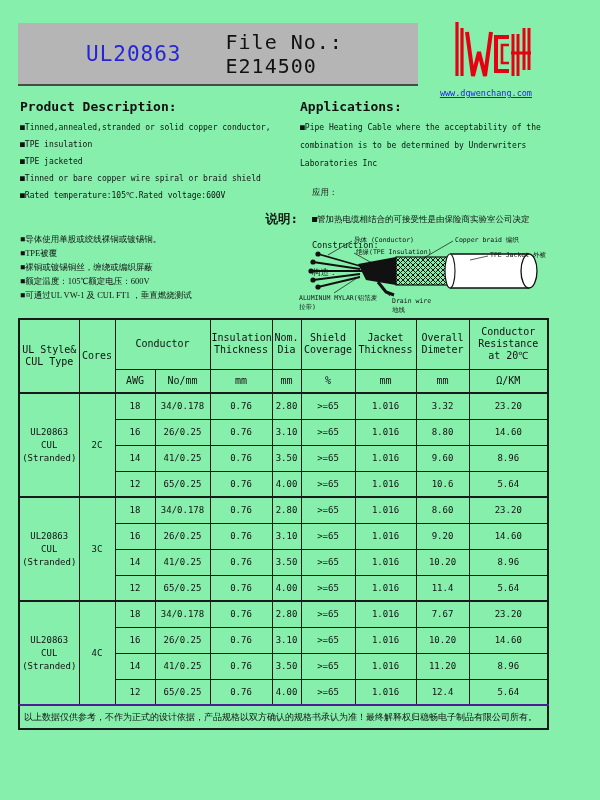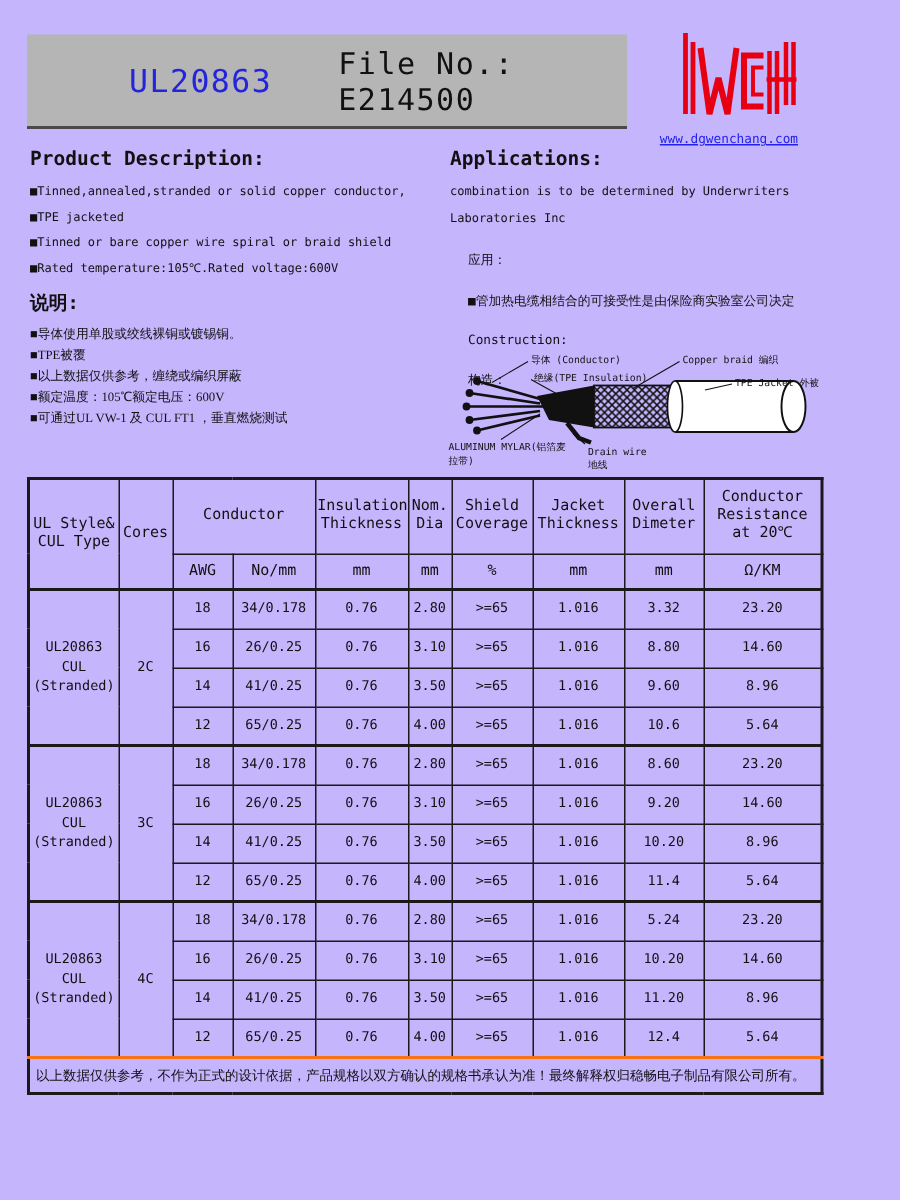--- a/index.html
+++ b/index.html
@@ -1,33 +1,33 @@
 <!DOCTYPE html>
 <html><head>
 <meta charset="utf-8">
 <style>
   * { box-sizing: border-box; }
   html,body { margin:0; padding:0; background:#fff; }
   body { width:600px; height:800px; font-family:"DejaVu Sans Mono","Liberation Mono",monospace; color:#111; }
-  .page { position:relative; width:600px; height:800px; background:#c4b5fd; overflow:hidden; }
+  .page { position:relative; width:600px; height:800px; background:#86efac; overflow:hidden; }
 
   
   .header-bar { position:absolute; left:18px; top:23px; width:400px; height:63px;
     background:#b5b5b5; border-bottom:2px solid #4a4a4a; display:flex; align-items:center; }
   .style-no { margin-left:68px; font-size:21px; color:#2424dd; letter-spacing:1px; }
   .file-no  { margin-left:44px; font-size:20px; color:#111; letter-spacing:1px; }
   .logo-box { position:absolute; left:452px; top:20px; width:80px; height:66px; }
   .website  { position:absolute; left:428px; top:88px; width:104px; text-align:right;
     font-size:8.5px; color:#2222ee; text-decoration:underline; cursor:pointer; }
 
   
   .col-left  { position:absolute; left:20px;  top:99px; width:278px; }
   .col-right { position:absolute; left:300px; top:99px; width:290px; }
   .sec-title { font-size:13px; font-weight:bold; margin:0 0 5px 0; }
-  .sec-title-cn { font-size:12.5px; font-weight:bold; margin:7px 0 4px 0; }
+  .sec-title-cn { font-size:12.5px; font-weight:bold; margin:7px 0 4px 0;text-align:right; }
   .blist { list-style:none; margin:0; padding:0; }
   .blist-en li { font-size:8px;   line-height:17px; white-space:nowrap; }
   .blist-cn li { font-size:8.5px; line-height:14px; white-space:nowrap;font-family:Liberation Serif, serif; }
   .app-line { margin:0; font-size:8px; line-height:18px; white-space:nowrap; }
   .cn-line  { margin:12px; font-size:8.5px; line-height:14.5px; white-space:nowrap; }
 
   
   .diagram { position:absolute; left:298px; top:230px; }
   .diagram text { font-size:6.5px; fill:#111; }
 
@@ -35,21 +35,21 @@
   table.spec { position:absolute; left:18px; top:318px; width:529px;
     border-collapse:collapse; table-layout:fixed; border:2px solid #1a1a1a; }
   .spec th, .spec td { border:1px solid #1a1a1a; text-align:center; vertical-align:middle;
     padding:0 1px; overflow:hidden; }
   .spec th { font-weight:normal; font-size:10px; line-height:12px; white-space:pre-line; }
   .spec td { font-size:9px; }
   .spec thead tr.main-hdr  { height:50px; }
   .spec thead tr.units-row { height:24px; }
   .spec tbody tr { height:26px; }
   .spec tbody { border-top:2px solid #1a1a1a; }
-  .spec tfoot { border-top:2px solid #f97316; }
+  .spec tfoot { border-top:2px solid #4c1d95; }
   .spec tfoot tr { height:24px; }
   .style-cell { font-size:8.5px; white-space:pre-line; line-height:13px; }
   .cores-cell { font-size:9.5px; }
   .footnote-cell { font-size:9px; text-align:left !important; padding:2px 4px !important; white-space:nowrap; }
 </style>
 </head>
 <body>
 
 <div class="page">
 
@@ -73,36 +73,38 @@
         <line x1="59" y1="33" x2="79" y2="33" stroke-width="3"></line>
       </g>
     </svg>
   </div>
   <div class="website">www.dgwenchang.com</div>
 
   <div class="col-left">
     <div class="sec-title">Product Description:</div>
     <ul class="blist blist-en">
       <li>■Tinned,annealed,stranded or solid copper conductor,</li>
+      <li>■TPE  insulation</li>
       <li>■TPE jacketed</li>
       <li>■Tinned or bare copper wire spiral or braid shield</li>
       <li>■Rated temperature:105℃.Rated voltage:600V</li>
     </ul>
     <div class="sec-title-cn">说明:</div>
     <ul class="blist blist-cn">
       <li>■导体使用单股或绞线裸铜或镀锡铜。</li>
       <li>■TPE被覆</li>
-      <li>■以上数据仅供参考，缠绕或编织屏蔽</li>
+      <li>■裸铜或镀锡铜丝，缠绕或编织屏蔽</li>
       <li>■额定温度：105℃额定电压：600V</li>
       <li>■可通过UL VW-1 及 CUL FT1 ，垂直燃烧测试</li>
     </ul>
   </div>
 
   <div class="col-right">
     <div class="sec-title">Applications:</div>
+    <p class="app-line">■Pipe Heating Cable where the acceptability of the</p>
     <p class="app-line">combination is to be determined by Underwriters</p>
     <p class="app-line">Laboratories Inc</p>
     <p class="cn-line">应用：</p>
     <p class="cn-line">■管加热电缆相结合的可接受性是由保险商实验室公司决定</p>
     <p class="cn-line">Construction:</p>
     <p class="cn-line">构造：</p>
   </div>
 
   <svg class="diagram" width="265" height="84" viewBox="0 0 265 84">
     <defs>
@@ -296,21 +298,21 @@
         <td class="style-cell" rowspan="4">UL20863
 CUL
 (Stranded)</td>
         <td class="cores-cell" rowspan="4">4C</td>
         <td>18</td>
         <td>34/0.178</td>
         <td>0.76</td>
         <td>2.80</td>
         <td>&gt;=65</td>
         <td>1.016</td>
-        <td>5.24</td>
+        <td>7.67</td>
         <td>23.20</td>
       </tr>
       <tr>
         <td>16</td>
         <td>26/0.25</td>
         <td>0.76</td>
         <td>3.10</td>
         <td>&gt;=65</td>
         <td>1.016</td>
         <td>10.20</td>

